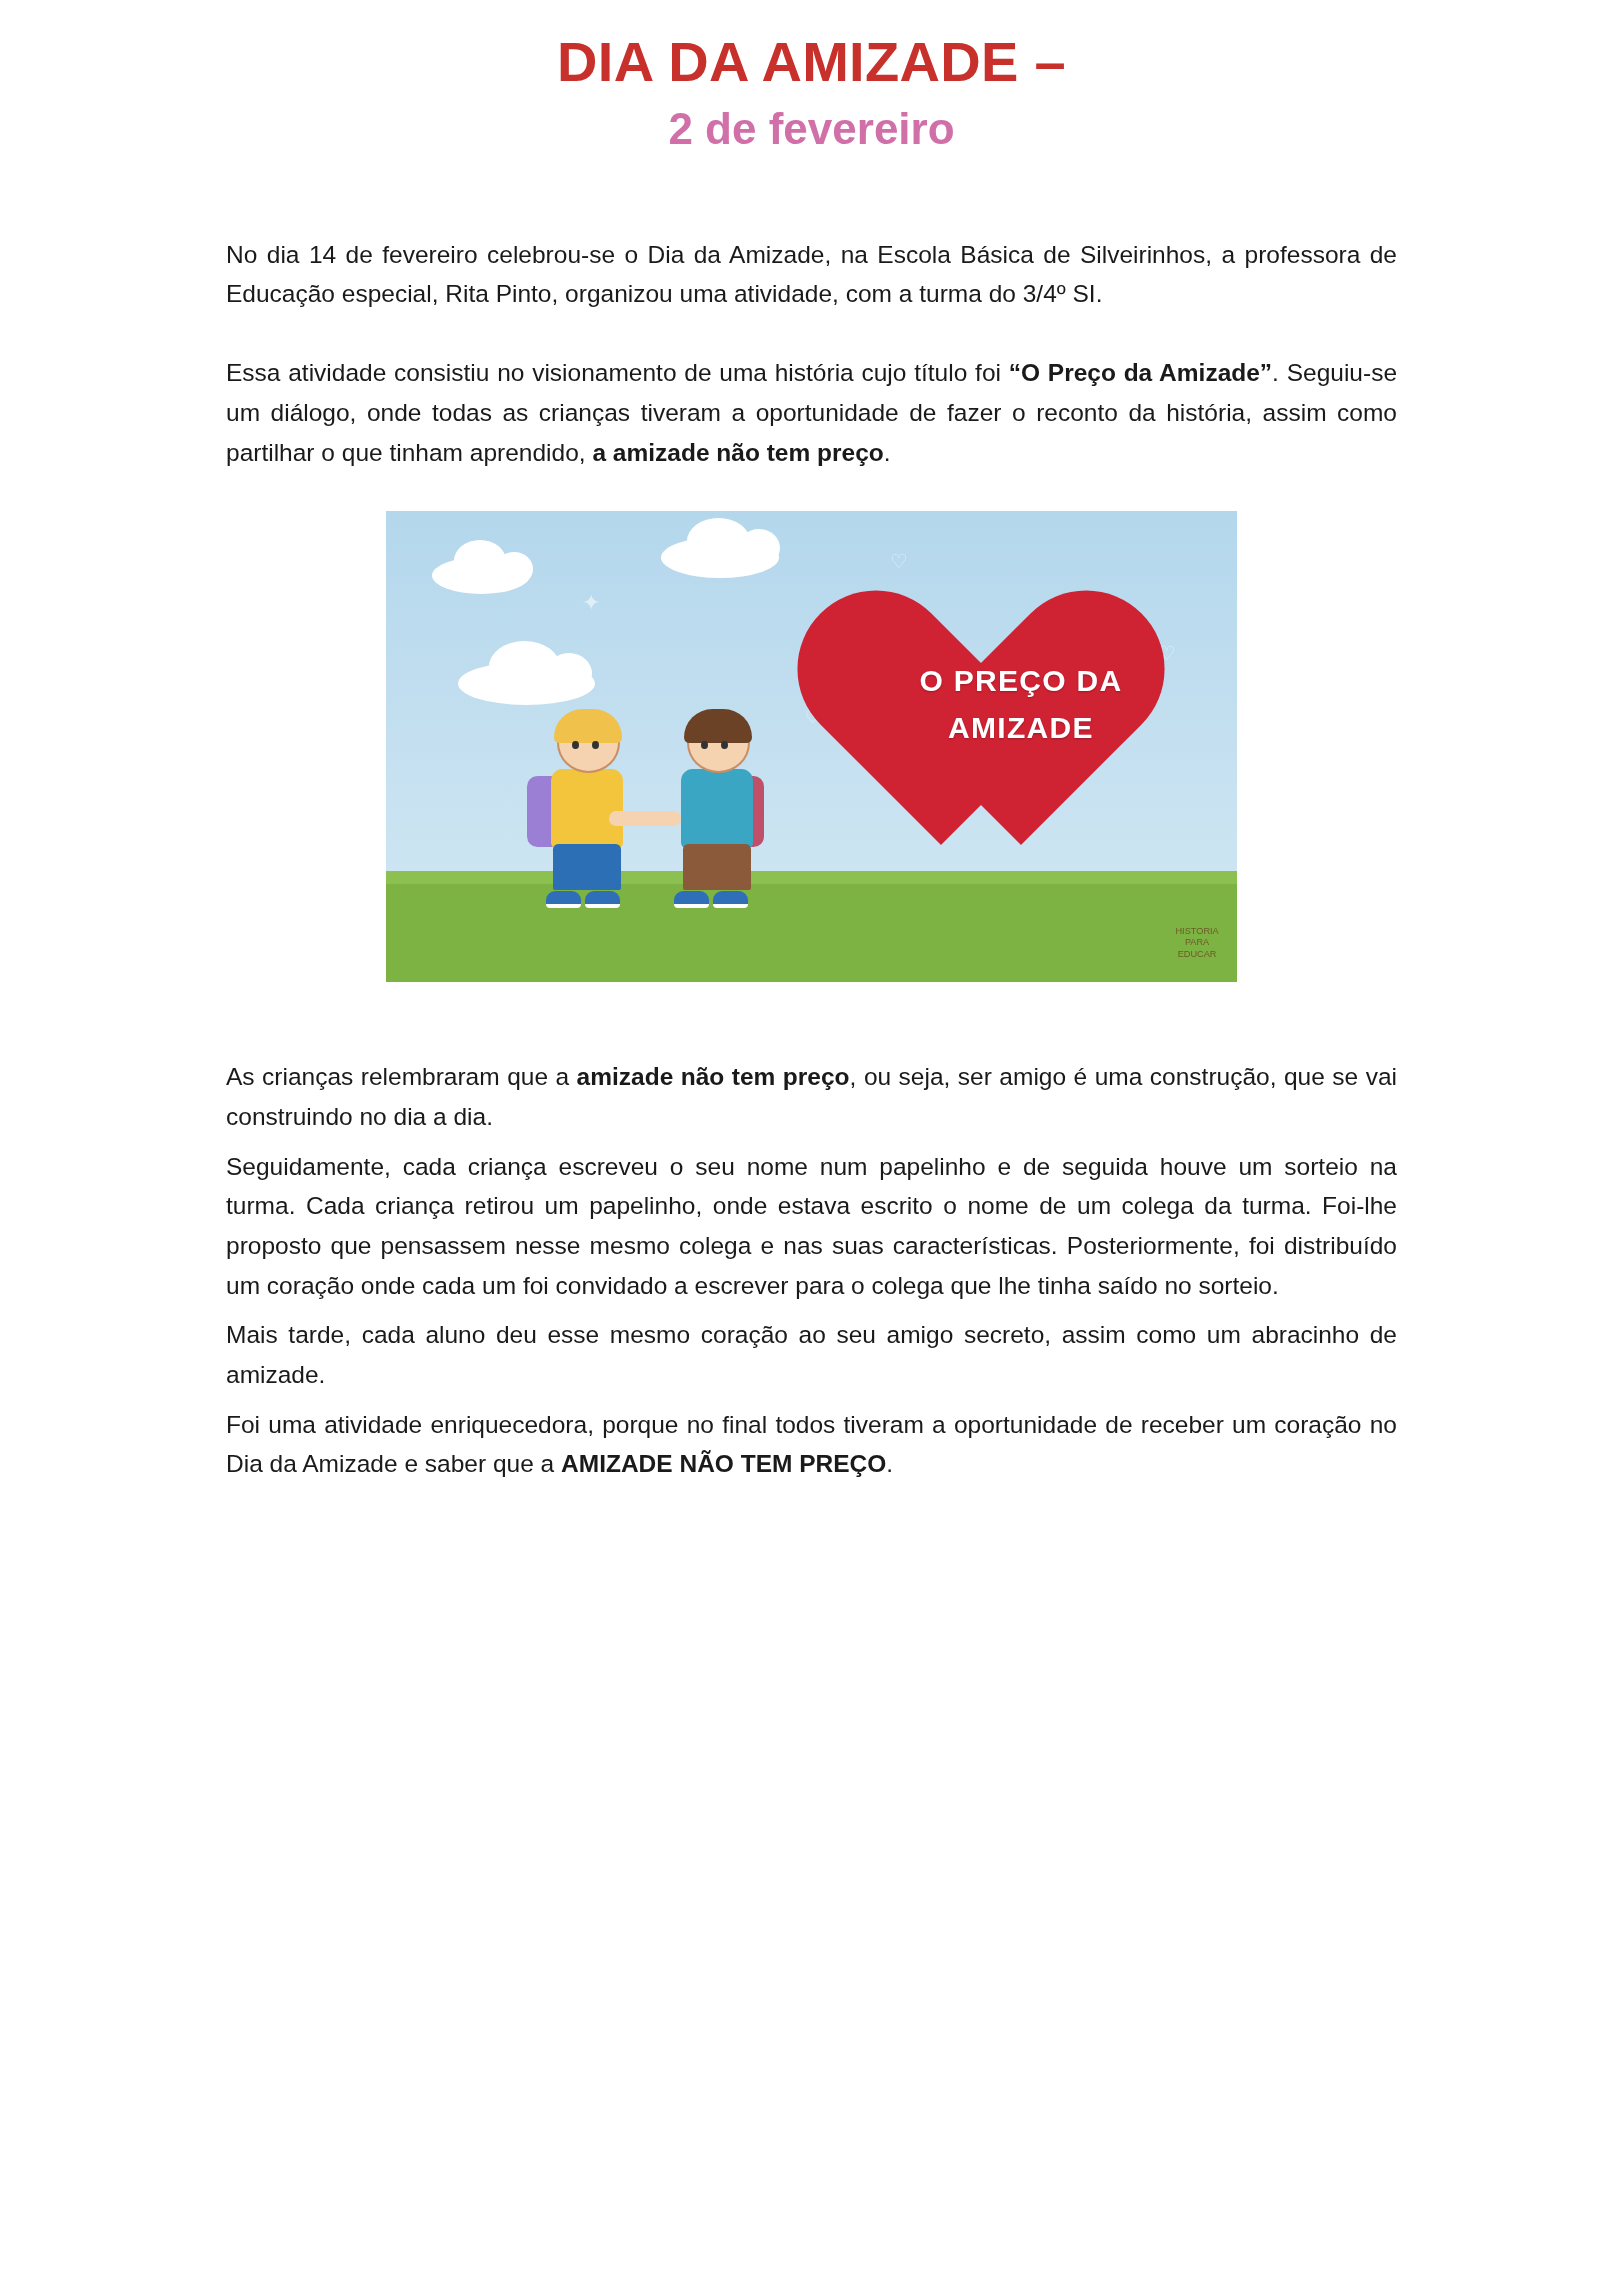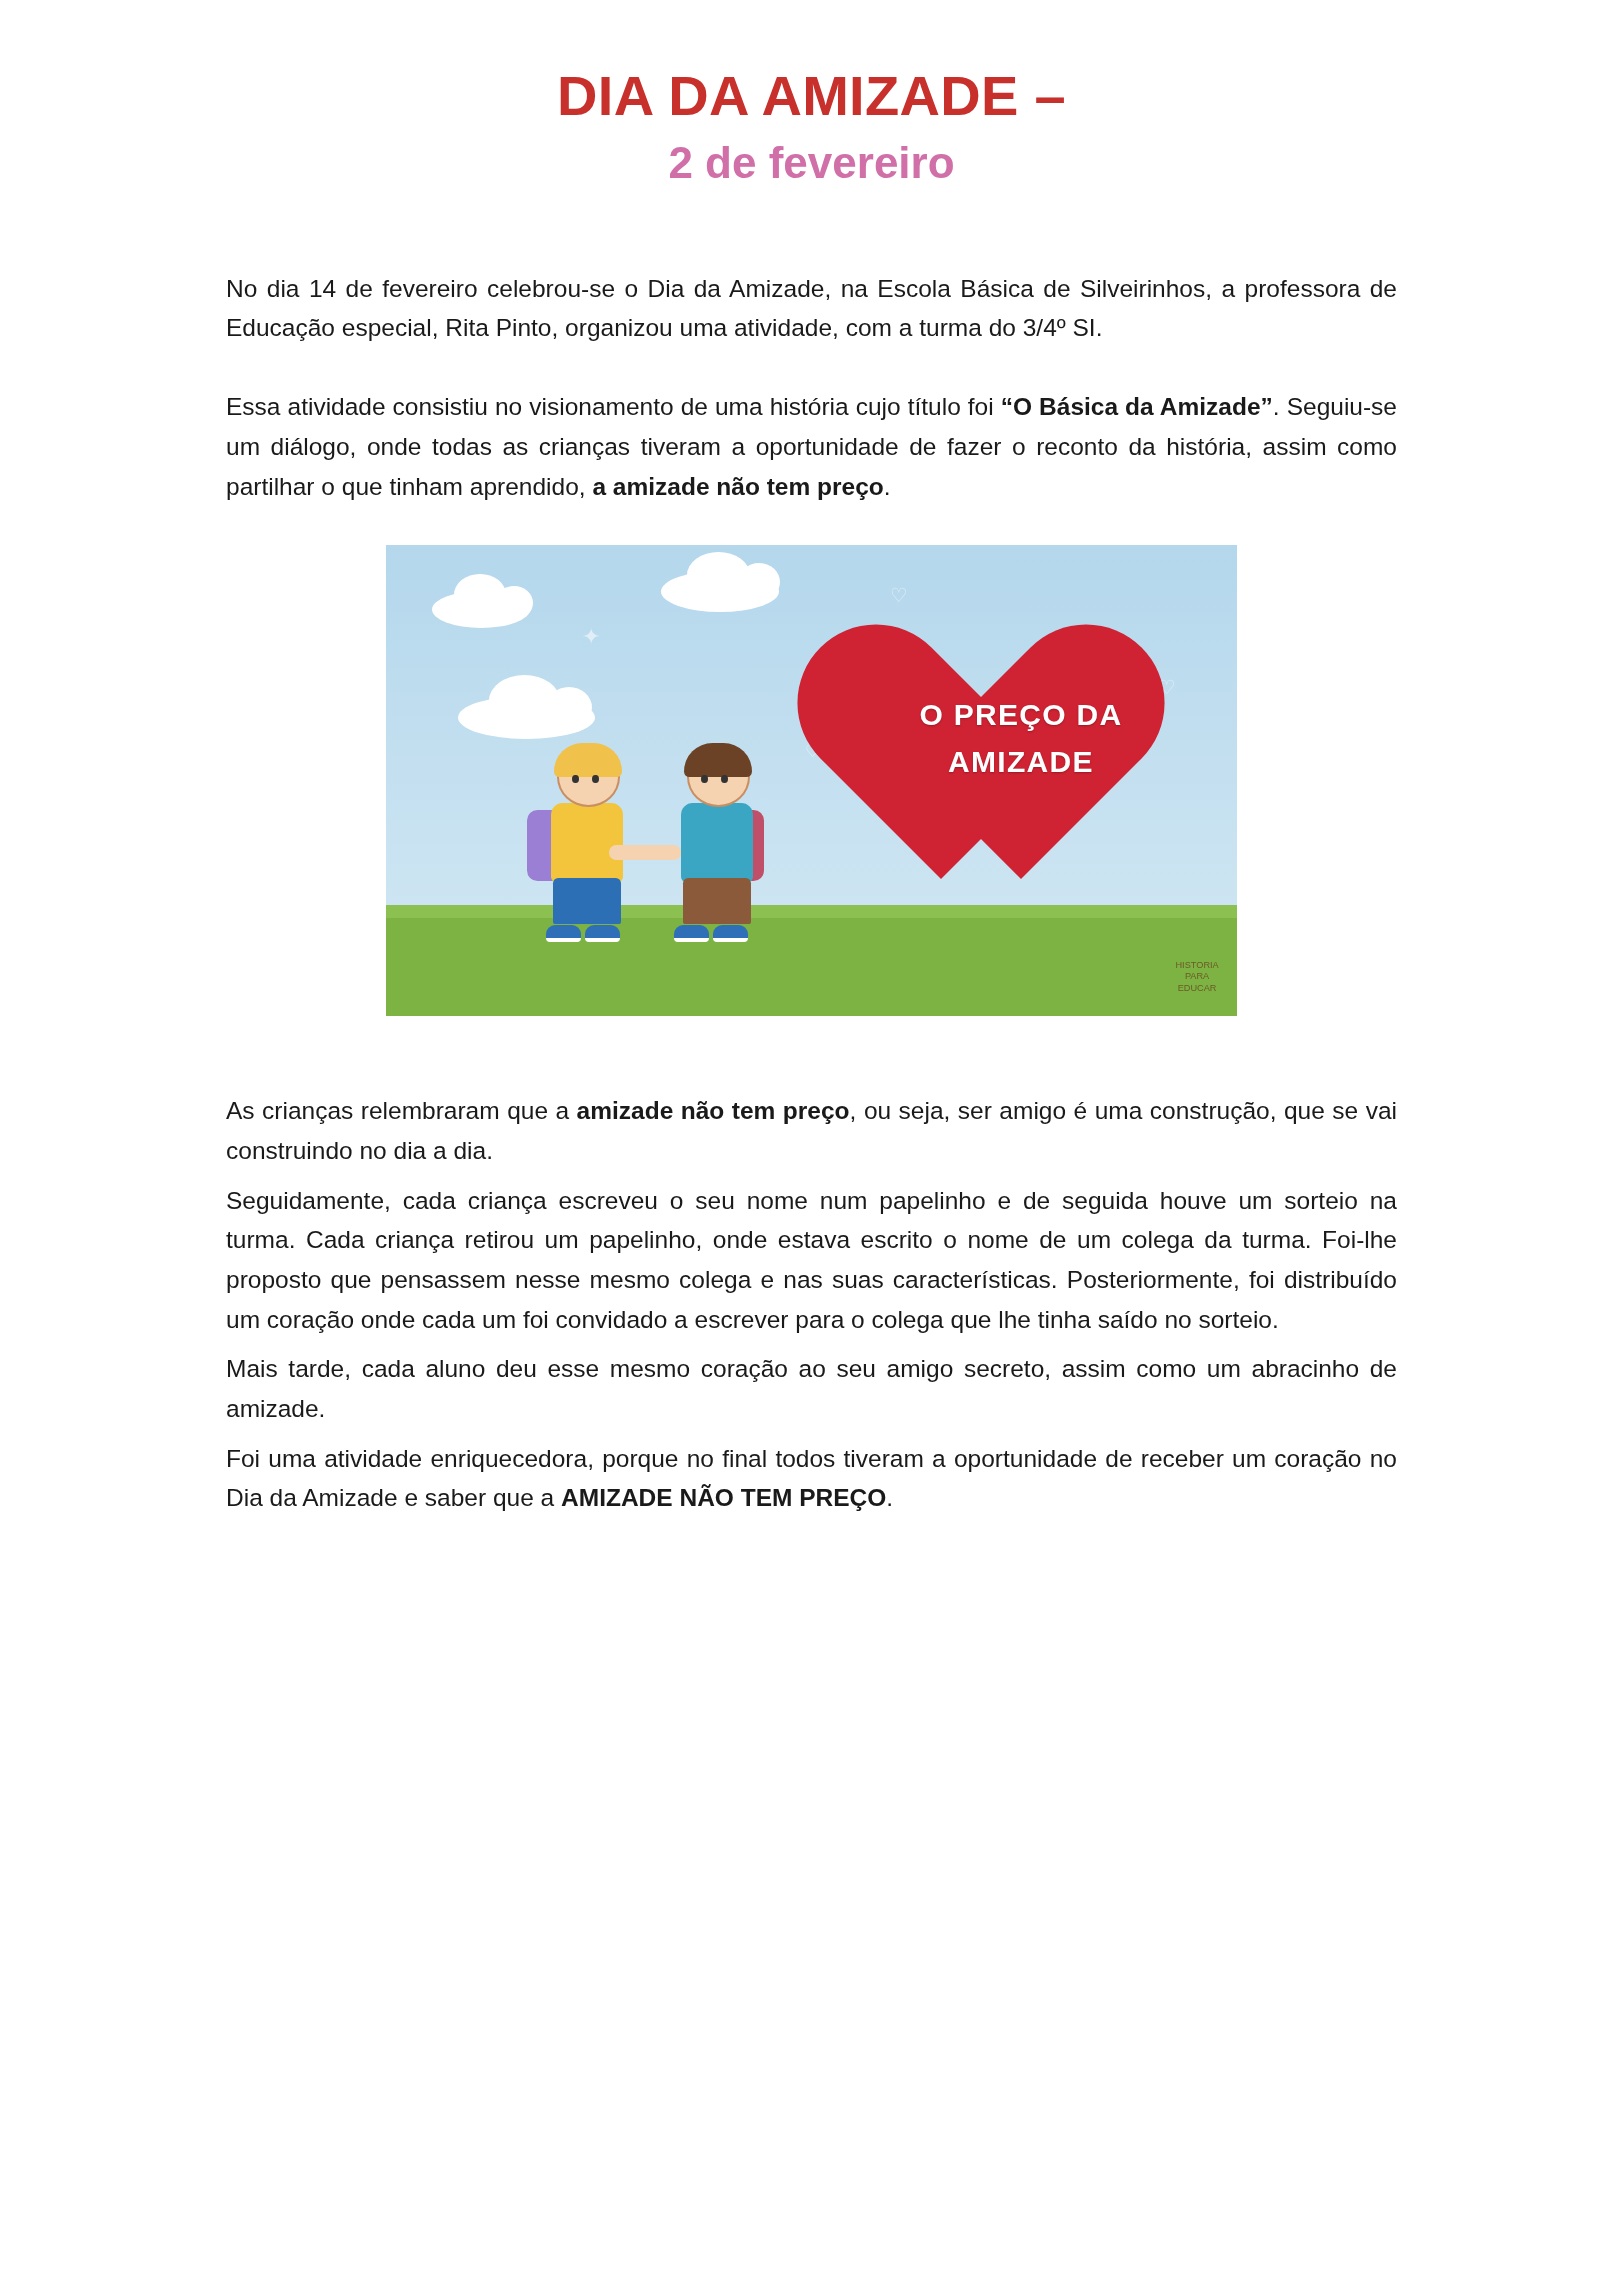--- a/index.html
+++ b/index.html
@@ -17,21 +17,21 @@
   }
   .page {
     position: relative;
     width: 1623px;
     height: 2295px;
     box-sizing: border-box;
     padding: 0 226px;
   }
   .title-block {
     text-align: center;
-    padding-top: 66px;
+    padding-top: 32px;
   }
   .title-main {
     font-size: 56px;
     font-weight: bold;
     color: #c8302b;
     line-height: 1.08;
     letter-spacing: 0.3px;
   }
   .title-sub {
     font-size: 44px;
@@ -214,21 +214,21 @@
   <div class="title-block">
     <div class="title-main">DIA DA AMIZADE –</div>
     <div class="title-sub">2 de fevereiro</div>
   </div>
 
   <p class="body-text p1">
     <span>No dia 14 de fevereiro celebrou-se o Dia da Amizade, na Escola Básica de Silveirinhos, a professora de Educação especial, Rita Pinto, organizou uma atividade, com a turma do 3/4º SI.</span>
   </p>
 
   <p class="body-text p2">
-    <span>Essa atividade consistiu no visionamento de uma história cujo título foi </span><span class="b">“O Básica da Amizade”</span><span>. Seguiu-se um diálogo, onde todas as crianças tiveram a oportunidade de fazer o reconto da história, assim como partilhar o que tinham aprendido, </span><span class="b">a amizade não tem preço</span><span>.</span>
+    <span>Essa atividade consistiu no visionamento de uma história cujo título foi </span><span class="b">“O Preço da Amizade”</span><span>. Seguiu-se um diálogo, onde todas as crianças tiveram a oportunidade de fazer o reconto da história, assim como partilhar o que tinham aprendido, </span><span class="b">a amizade não tem preço</span><span>.</span>
   </p>
 
   <div class="figure">
     <div class="sky"></div>
 
     <div class="cloud" style="left:46px; top:46px; width:98px; height:37px;">
       <span style="left:22px; top:-17px; width:52px; height:41px;"></span>
       <span style="left:63px; top:-5.2px; width:38px; height:34px;"></span>
     </div>
     <div class="cloud" style="left:275px; top:26px; width:118px; height:41px;">

